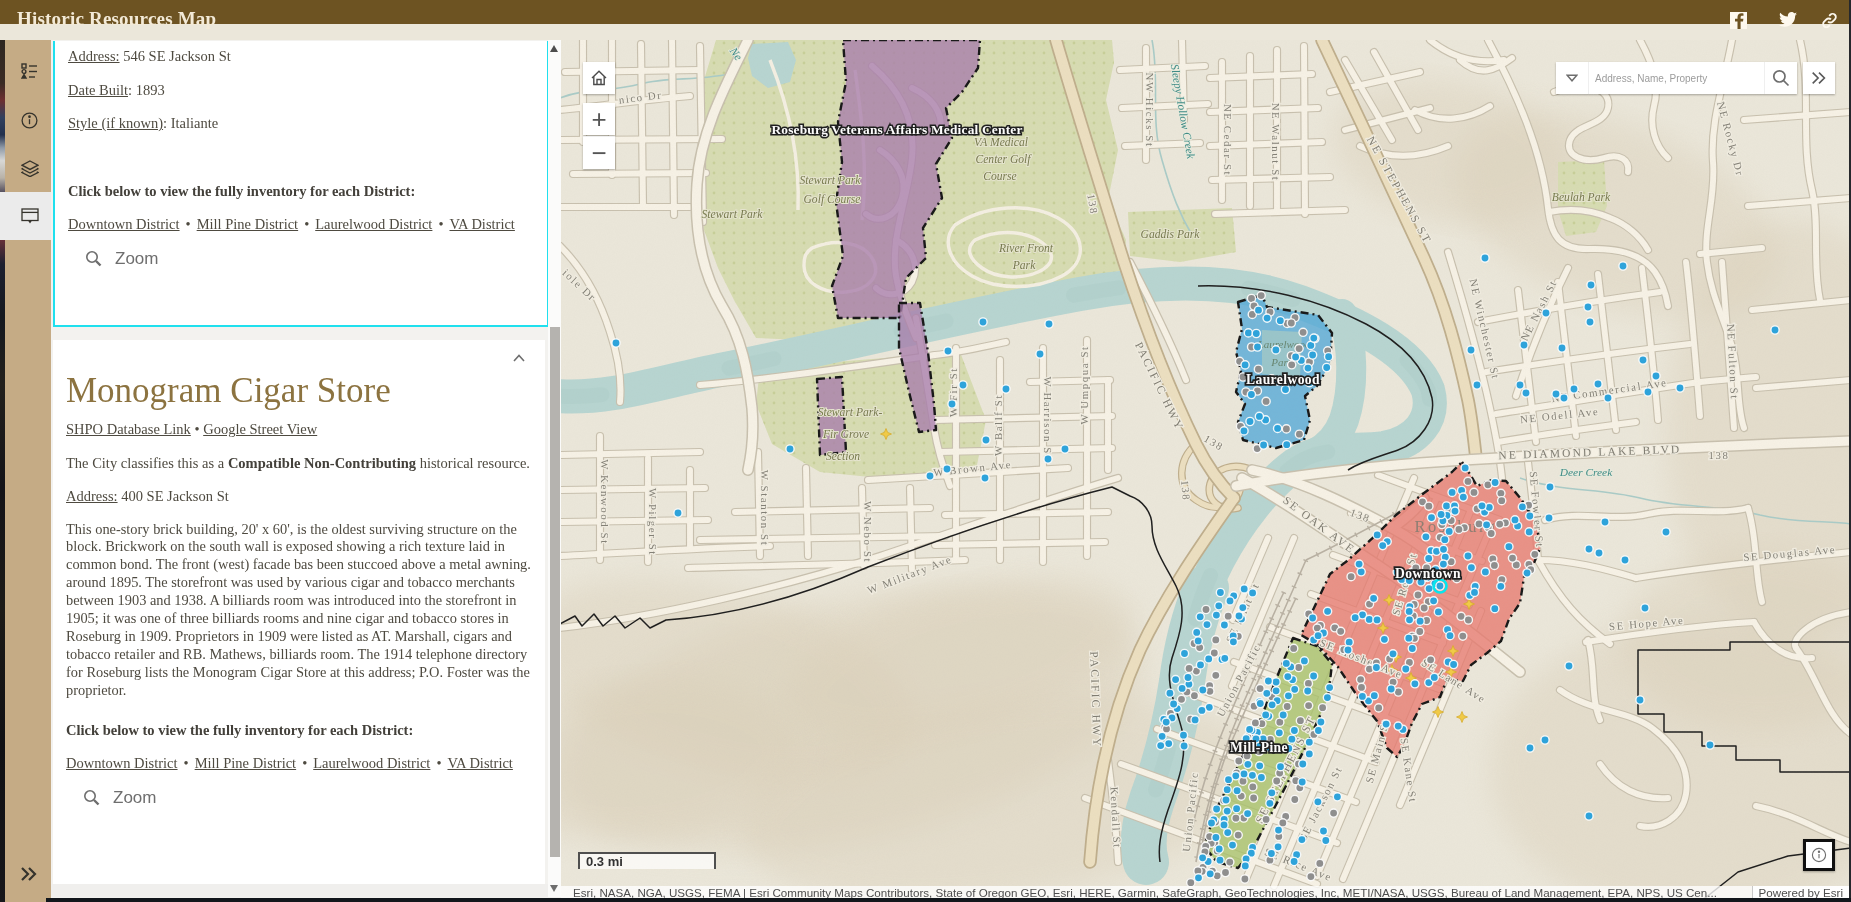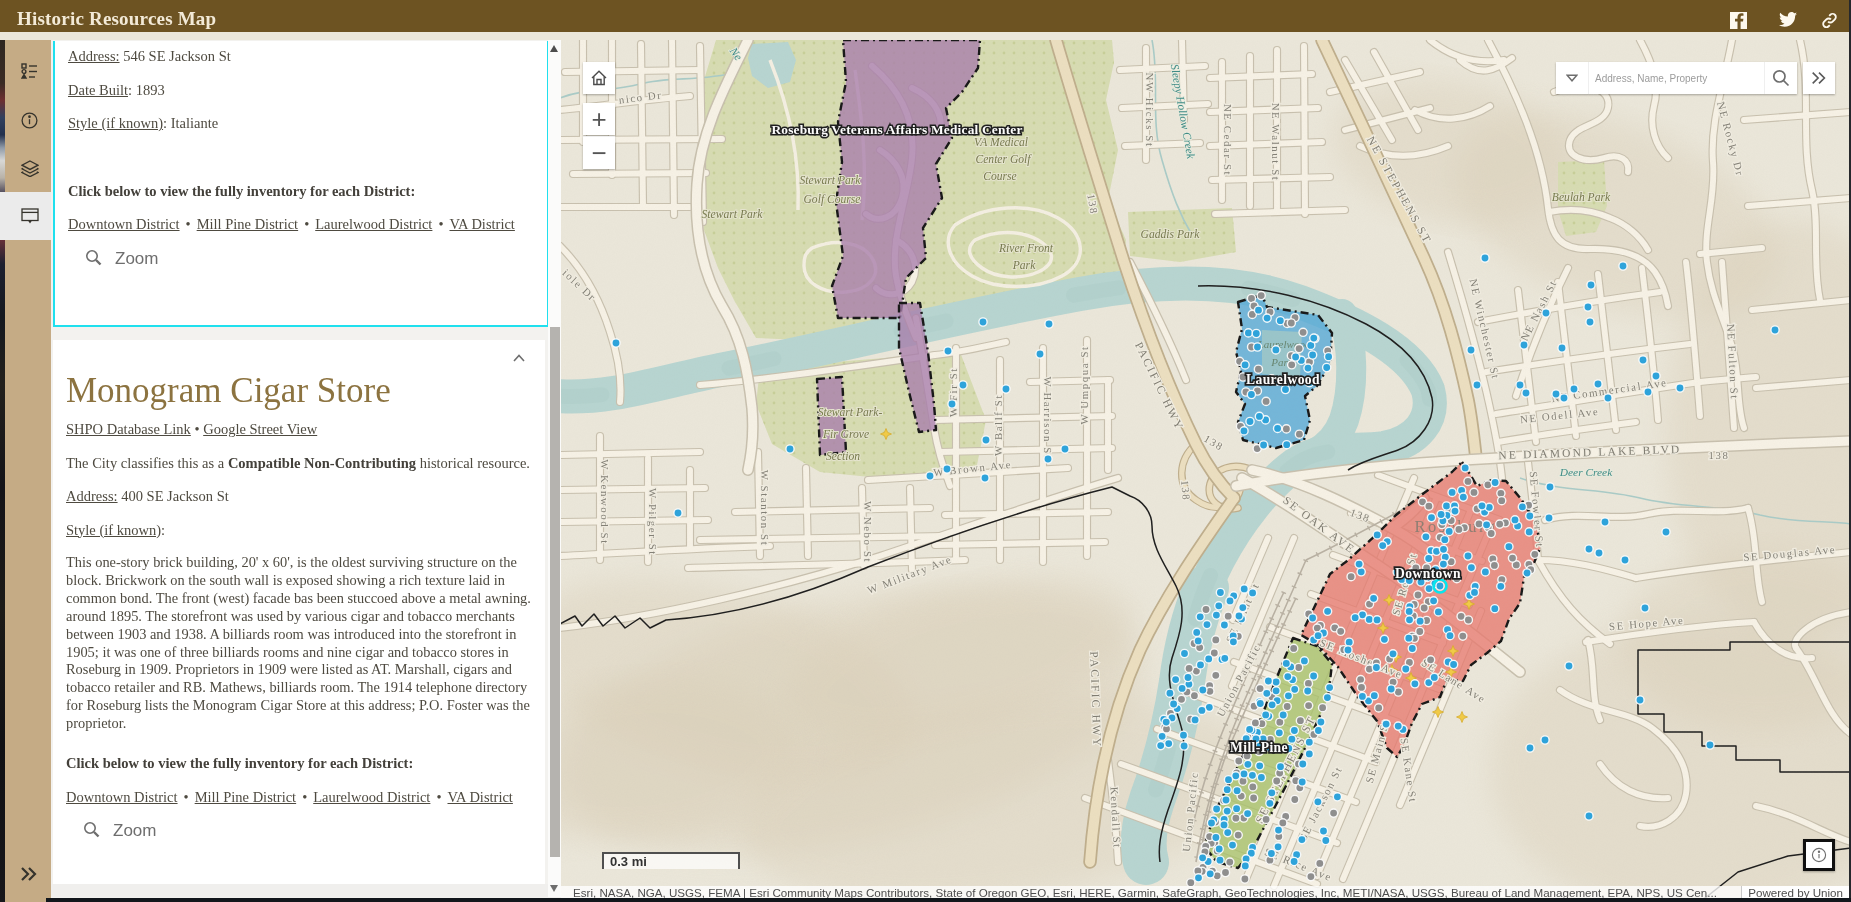--- a/index.html
+++ b/index.html
@@ -1,20 +1,20 @@
 <!DOCTYPE html>
 <html><head>
 <meta charset="utf-8">
 <style>
   html,body{margin:0;padding:0;}
   body{width:1851px;height:902px;overflow:hidden;position:relative;
        font-family:"Liberation Serif",serif;background:#ebe7da;}
   .abs{position:absolute;}
   
-  #header{left:0;top:0;width:1851px;height:32px;background:#6d5322;z-index:30;}
+  #header{left:0;top:0;width:1851px;height:24px;background:#6d5322;z-index:30;}
   #header .title{position:absolute;left:17px;top:8px;font-size:19px;font-weight:bold;
        color:#f3ead7;letter-spacing:.2px;}
   .hicon{position:absolute;top:12px;width:17px;height:17px;cursor:pointer;}
   
   #sliver{left:0;top:40px;width:5px;height:862px;z-index:20;
     background:linear-gradient(#2e2620 0%,#3a2b24 5%,#6d2f31 7%,#31405e 9%,#23304d 11%,
       #8f9aa8 12.5%,#d8d8d6 14%,#b8b2a8 16%,#403a4e 18%,#1d2438 21%,#6b3038 23%,
       #1d2030 26%,#15181f 32%,#23201c 40%,#141318 52%,#1c1a17 66%,#101014 82%,#17161a 100%);}
   
   #toolbar{left:5px;top:40px;width:46px;height:862px;background:#c5ab85;z-index:20;}
@@ -29,21 +29,21 @@
   #card1 .cbody{padding-top:6px;}
   #card2{top:300px;height:544px;}
   .cbody{position:absolute;left:0;top:0;right:0;padding:10px 8px 10px 13px;color:#4e4a40;font-size:14.5px;}
   .cbody p{margin:0 0 14px 0;line-height:19.5px;}
   .cbody .sp{height:34px;}
   .cbody a{color:#4e4a40;text-decoration:underline;cursor:pointer;}
   .cbody .bold{font-weight:bold;color:#43403a;}
   .cbody .heading{font-weight:bold;color:#43403a;font-size:14.5px;}
   .links a{margin-right:4px;}
   .links .bullet{margin:0 6px 0 2px;}
-  .zoomrow{display:flex;gap:13px;margin:10px 0 0 17px;
+  .zoomrow{display:flex;align-items:center;gap:13px;margin:10px 0 0 17px;
      font-family:"Liberation Sans",sans-serif;font-size:17px;color:#6e6e6e;cursor:pointer;}
   #card2 h1{margin:26px 0 0 0;font-size:35px;line-height:30px;font-weight:normal;color:#8c7340;}
   #card2 .linkrow{margin:14px 0 14px 0;line-height:19.5px;}
   #card2 .desc{line-height:17.9px;font-size:14.4px;margin-bottom:21px;}
   .chev{position:absolute;top:8px;right:20px;width:12px;height:8px;cursor:pointer;}
   #panel-bottom{left:51px;top:884px;width:510px;height:13px;background:#f0efed;z-index:11;}
   
   #scrollbar{left:548px;top:40px;width:13px;height:857px;background:#fbfbfa;z-index:12;}
   #scrollbar .thumb{position:absolute;left:1.5px;top:287px;width:10px;height:530px;background:#b5b3af;}
   #scrollbar .arr{position:absolute;left:2px;width:0;height:0;border:4.5px solid transparent;}
@@ -61,21 +61,21 @@
   #search{position:absolute;left:995px;top:22px;width:241px;height:32px;background:#fff;display:flex;
      box-shadow:0 1px 2px rgba(0,0,0,.3);}
   #search .dd{width:32px;height:32px;display:flex;align-items:center;justify-content:center;
      border-right:1px solid #efefef;cursor:pointer;}
   #search input{border:none;outline:none;flex:1;font-family:"Liberation Sans",sans-serif;
      font-size:10px;color:#6e6e6e;padding:0 6px;min-width:0;}
   #search input::placeholder{color:#9c9c9c;}
   #search .go{width:32px;height:32px;display:flex;align-items:center;justify-content:center;
      border-left:1px solid #efefef;cursor:pointer;}
   #btn-more{left:1242px;top:22px;}
-  #scalebar{left:41px;top:812px;width:134px;height:15px;background:rgba(255,255,255,.7);
+  #scalebar{left:17px;top:812px;width:134px;height:15px;background:rgba(255,255,255,.7);
      border:2px solid #4f4f4f;border-bottom:none;}
   #scalebar span{position:absolute;left:6px;top:0px;font-family:"Liberation Sans",sans-serif;
      font-size:13px;font-weight:bold;color:#323232;}
   #btn-info{left:1242px;top:799px;width:26px;height:26px;border:3px solid #101010;}
   #attrib{left:0;top:846px;right:2px;height:13px;background:rgba(255,255,255,.78);
      font-family:"Liberation Sans",sans-serif;font-size:11.6px;color:#4e4e4e;display:flex;
      z-index:6;}
   #attrib .txt{flex:1;overflow:hidden;white-space:nowrap;padding:0 4px;line-height:13px;margin-left:8px;}
   #attrib .pwr{border-left:1px solid #c9c9c9;padding:0 6px;background:rgba(255,255,255,.85);
      line-height:13px;white-space:nowrap;}
@@ -188,21 +188,20 @@
     <div class="chev">
       <svg width="12" height="8" viewBox="0 0 12 8" fill="none" stroke="#6e6e6e" stroke-width="1.6">
           <path d="M1 7 L6 1.5 11 7"></path>
         </svg>
     </div>
     <div class="cbody">
       <h1>Monogram Cigar Store</h1>
       <p class="linkrow"><a>SHPO Database Link</a><span> • </span><a>Google Street View</a></p>
       <p><span>The City classifies this as a </span> <span class="bold">Compatible Non-Contributing</span><span> historical resource.</span></p>
       <p><a>Address:</a><span> 400 SE Jackson St</span></p>
-      <p><a>Style (if known)</a><span>:</span></p>
       <p class="desc">This one-story brick building, 20' x 60', is the oldest surviving structure on the block. Brickwork on the south wall is exposed showing a rich texture laid in common bond. The front (west) facade bas been stuccoed above a metal awning. around 1895. The storefront was used by various cigar and tobacco merchants between 1903 and 1938. A billiards room was introduced into the storefront in 1905; it was one of three billiards rooms and nine cigar and tobacco stores in Roseburg in 1909. Proprietors in 1909 were listed as AT. Marshall, cigars and tobacco retailer and RB. Mathews, billiards room. The 1914 telephone directory for Roseburg lists the Monogram Cigar Store at this address; P.O. Foster was the proprietor.</p>
       <p class="heading">Click below to view the fully inventory for each District:</p>
       <p class="links"><a>Downtown District</a><span class="bullet">•</span><a>Mill Pine District</a><span class="bullet">•</span><a>Laurelwood District</a><span class="bullet">•</span><a>VA District</a></p>
       <div class="zoomrow">
         <svg width="17" height="17" viewBox="0 0 17 17" fill="none" stroke="#6e6e6e" stroke-width="1.6">
             <circle cx="7" cy="7" r="5.2"></circle>
             <line x1="11" y1="11" x2="15.5" y2="15.5" stroke-width="2.4"></line>
           </svg>
         <span>Zoom</span>
       </div>
@@ -1167,18 +1166,18 @@
     </div>
   <div class="mapbtn" id="btn-info">
     <svg width="16" height="16" viewBox="0 0 17 17" fill="none" stroke="#6e6e6e" stroke-width="1.2">
       <circle cx="8.5" cy="8.5" r="7"></circle>
         <line x1="8.5" y1="7.4" x2="8.5" y2="12"></line>
         <circle cx="8.5" cy="5" r="0.7" fill="#6e6e6e"></circle>
     </svg>
   </div>
   <div id="attrib" class="abs">
     <div class="txt">Esri, NASA, NGA, USGS, FEMA | Esri Community Maps Contributors, State of Oregon GEO, Esri, HERE, Garmin, SafeGraph, GeoTechnologies, Inc, METI/NASA, USGS, Bureau of Land Management, EPA, NPS, US Cen...</div>
-    <div class="pwr">Powered by Union</div>
+    <div class="pwr">Powered by Esri</div>
   </div>
 </div>
 
 <div id="edge-r" class="abs"></div>
 <div id="edge-b" class="abs"></div>
 
 </body></html>

